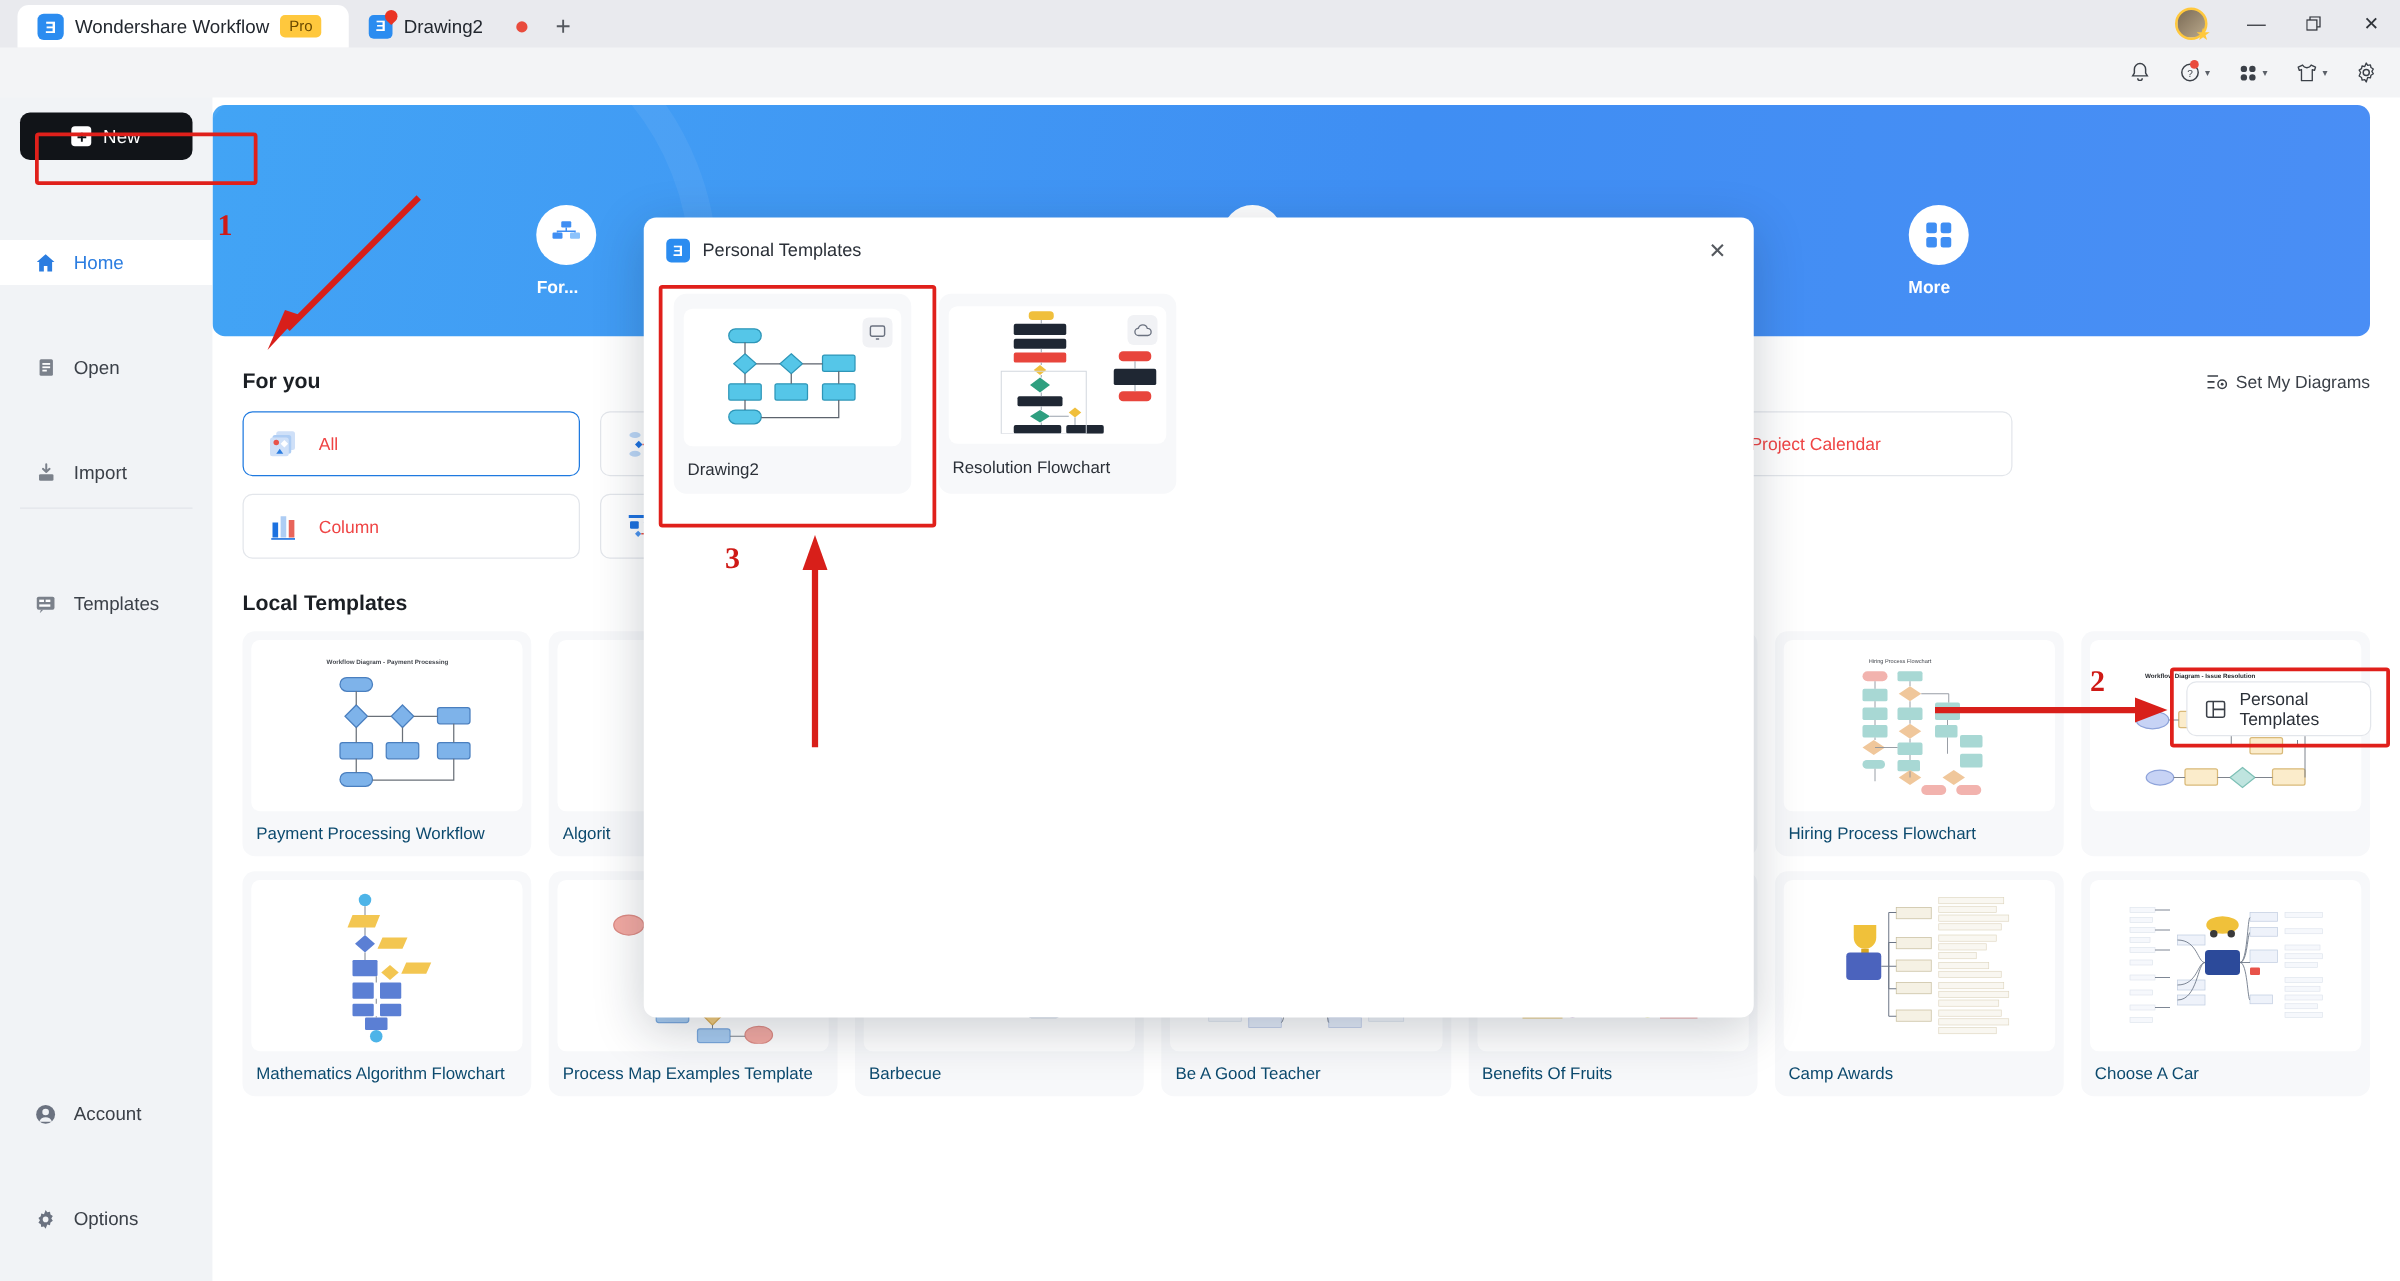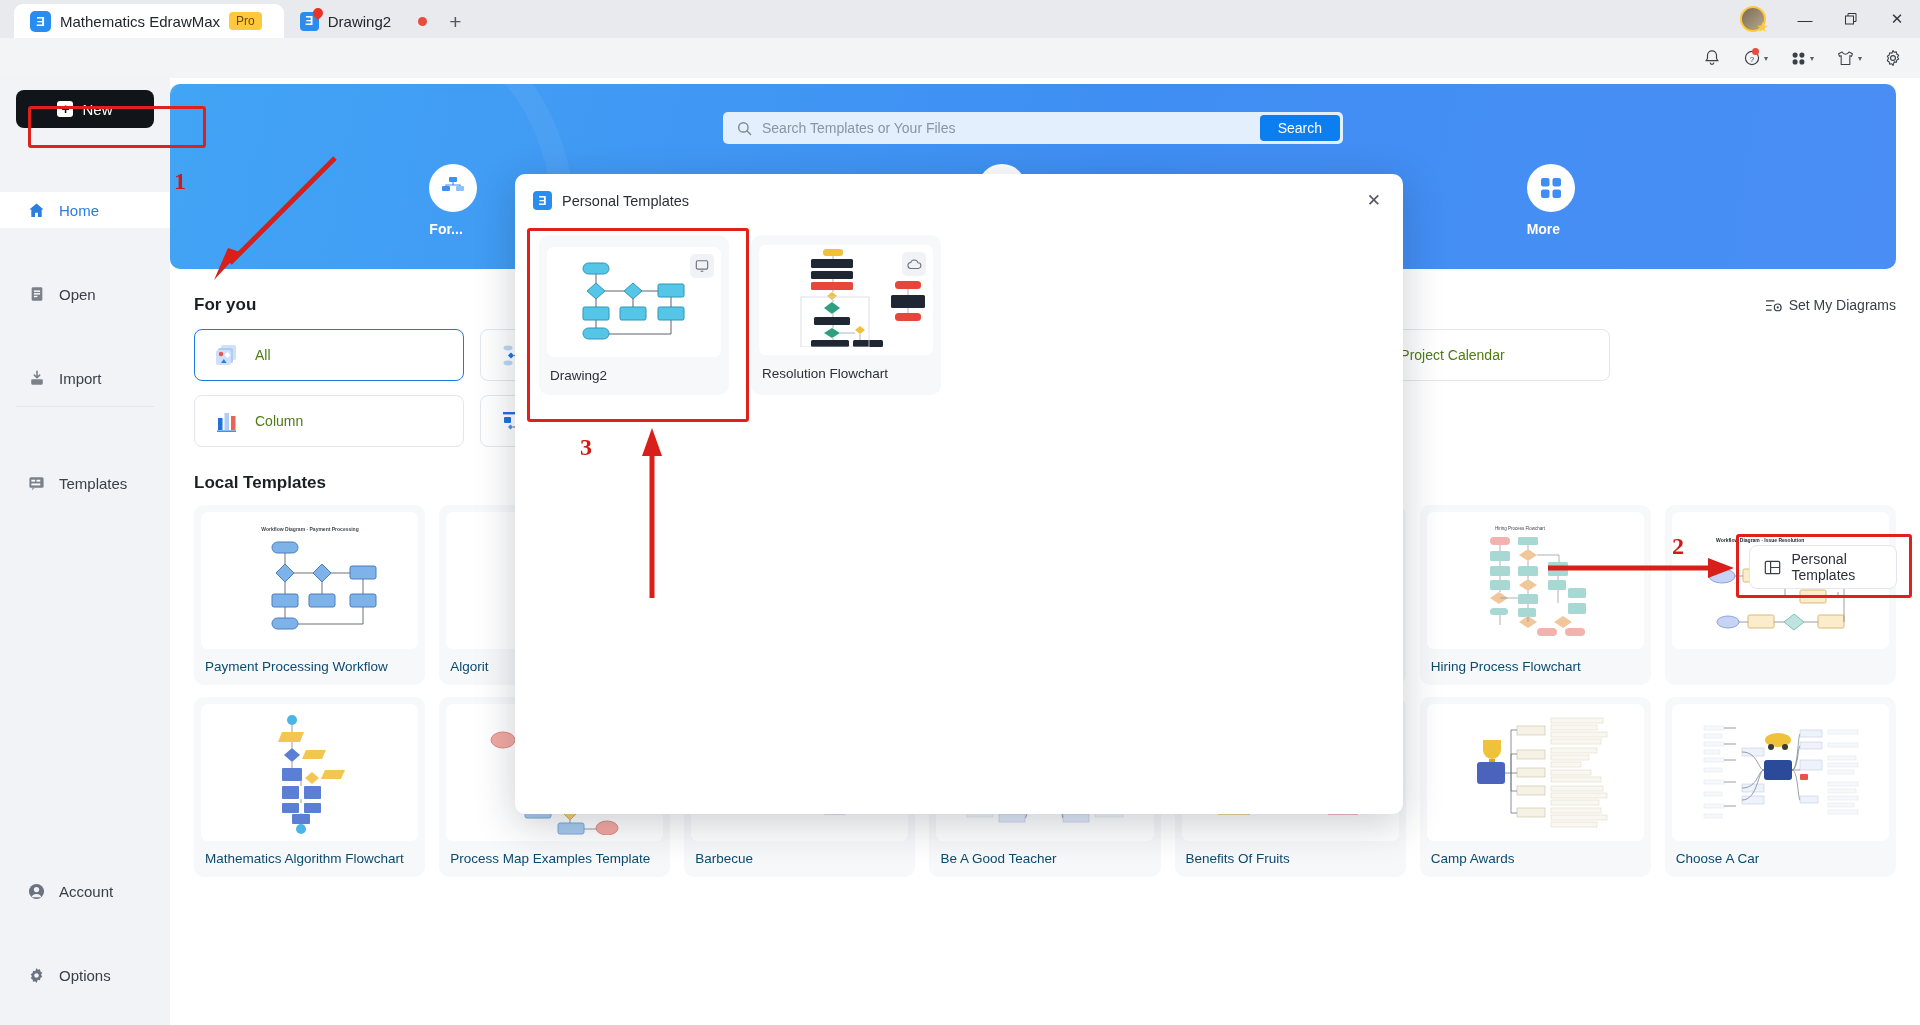--- a/index.html
+++ b/index.html
@@ -119,21 +119,21 @@
 
   .section-head{
     display:flex;align-items:center;padding:26px 24px 0 24px;
   }
   .section-title{ font-size:17px;font-weight:bold;color:#1b1f24;}
   .setmy{ margin-left:auto;display:flex;align-items:center;gap:7px;font-size:14px;color:#3b4048;cursor:pointer;}
 
   .chips{ display:grid;grid-template-columns:repeat(6,1fr);gap:16px;padding:14px 24px 0 24px;}
   .chip{
     height:52px;border:1px solid #e3e6eb;border-radius:8px;display:flex;align-items:center;
-    gap:14px;padding-left:20px;font-size:14px;color:#4d7c0f;background:#fff;cursor:pointer;
+    gap:14px;padding-left:20px;font-size:14px;color:#ef4444;background:#fff;cursor:pointer;
   }
   .chip.sel{ border:1.6px solid #1f7ae0; }
   .chipicon{ width:26px;height:22px;flex:none;}
 
   .grid{ display:grid;grid-template-columns:repeat(7,1fr);gap:14px;padding:12px 24px 0 24px;}
   .card{ background:#f7f8fa;border-radius:10px;padding:7px 7px 0 7px;cursor:pointer;}
   .thumb{ background:#fff;border-radius:7px;height:137px;display:flex;align-items:center;justify-content:center;overflow:hidden;}
   .cardlabel{ font-size:13.5px;color:#0c4a6e;padding:10px 4px 11px 4px;white-space:nowrap;overflow:hidden;text-overflow:ellipsis;}
 
   
@@ -160,21 +160,21 @@
 
   
   svg{ display:block; }
 </style>
 </head>
 <body>
 
 <div class="titlebar">
   <div class="tab app">
     <span class="appicon">Ǝ</span>
-    <span>Mathematics EdrawMax</span>
+    <span>Wondershare Workflow</span>
     <span class="pro-badge">Pro</span>
   </div>
   <div class="tab doc">
     <span class="dociconwrap">
       <span class="appicon small">Ǝ</span>
         <span class="pin"></span>
     </span>
     <span>Drawing2</span>
     <span class="dot-modified"></span>
   </div>
@@ -301,30 +301,20 @@
           </svg>
       </span>
       <span>Options</span>
     </div>
   </div>
 </div>
 
 <div class="main">
 
   <div class="hero">
-    <div class="searchwrap">
-      <span class="sicon">
-        <svg width="15" height="15" viewBox="0 0 16 16">
-            <circle cx="6.8" cy="6.8" r="5" fill="none" stroke="#7d8898" stroke-width="1.5"></circle>
-            <path d="M10.5 10.5L14.5 14.5" stroke="#7d8898" stroke-width="1.5" stroke-linecap="round"></path>
-          </svg>
-      </span>
-      <input type="text" placeholder="Search Templates or Your Files" style="">
-      <div class="searchbtn">Search</div>
-    </div>
 
     <div class="hero-cats">
       <div class="hcat">
         <span class="circle">
           <svg width="26" height="26" viewBox="0 0 26 26">
               <rect x="9" y="2" width="8" height="5" rx="1" fill="#3f8ef3"></rect>
               <rect x="2" y="11" width="8" height="5" rx="1" fill="#3f8ef3"></rect>
               <rect x="16" y="11" width="8" height="5" rx="1" fill="#8cc2fb"></rect>
               <path d="M13 7v3M13 10H6v1M13 10h7v1" stroke="#3f8ef3" fill="none" stroke-width="1.2"></path>
             </svg>

